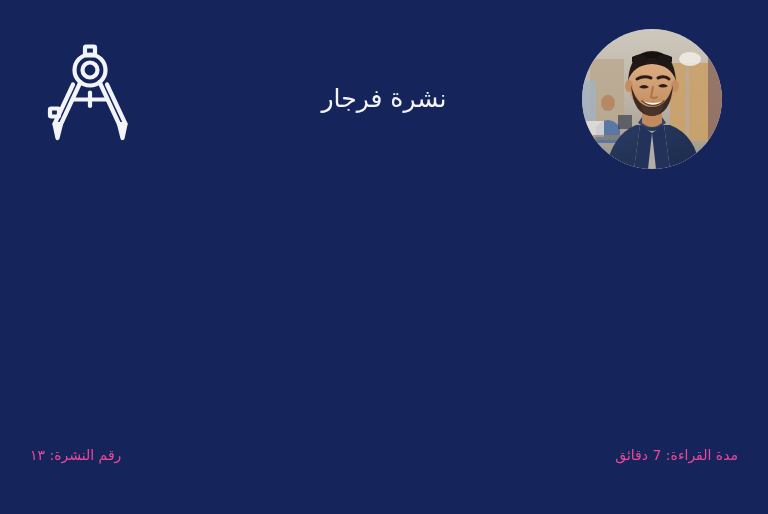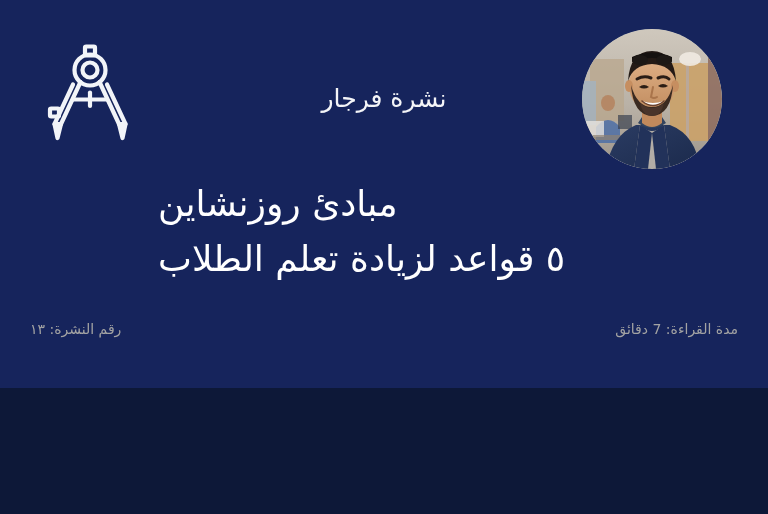--- a/index.html
+++ b/index.html
@@ -8,21 +8,21 @@
     padding: 0;
     background: #0d1838;
   }
   body {
     font-family: "DejaVu Sans", "Liberation Sans", sans-serif;
   }
 
   .card {
     position: relative;
     width: 768px;
-    height: 388px;
+    height: 514px;
     overflow: hidden;
     background: #16245c;
     color: #ffffff;
   }
 
   
   .brand-mark {
     position: absolute;
     left: 44px;
     top: 44px;
@@ -92,21 +92,21 @@
     left: 30px;
     right: 30px;
     height: 22px;
   }
   .meta-item {
     position: absolute;
     top: 0;
     font-size: 14px;
     line-height: 22px;
     font-weight: 400;
-    color: #a3a3a3;
+    color: #ec4899;
     white-space: nowrap;
   }
   .meta-read {
     right: 0;
   }
   .meta-issue {
     left: 0;
   }
 </style>
 </head>
@@ -132,24 +132,20 @@
 
       <path d="M29.5 55.5 L62.5 55.5"></path>
       <path d="M46 48.5 L46 62"></path>
 
       <rect x="6" y="64.5" width="9" height="8" rx="1.2"></rect>
     </svg>
   </div>
 
   <div class="kicker">نشرة فرجار</div>
 
-  <div class="headline">
-    <span class="headline-line">مبادئ روزنشاين</span>
-    <span class="headline-line">٥ قواعد لزيادة تعلم الطلاب</span>
-  </div>
 
   <div class="avatar">
     <svg viewBox="0 0 140 140" preserveAspectRatio="xMidYMid slice">
       <defs>
         <clipPath id="avClip">
             <circle cx="70" cy="70" r="70"></circle>
           </clipPath>
         <linearGradient id="bgWall" x1="0" y1="0" x2="0" y2="1">
           <stop offset="0%" stop-color="#cfc8bd"></stop>
           <stop offset="55%" stop-color="#b9b1a6"></stop>

